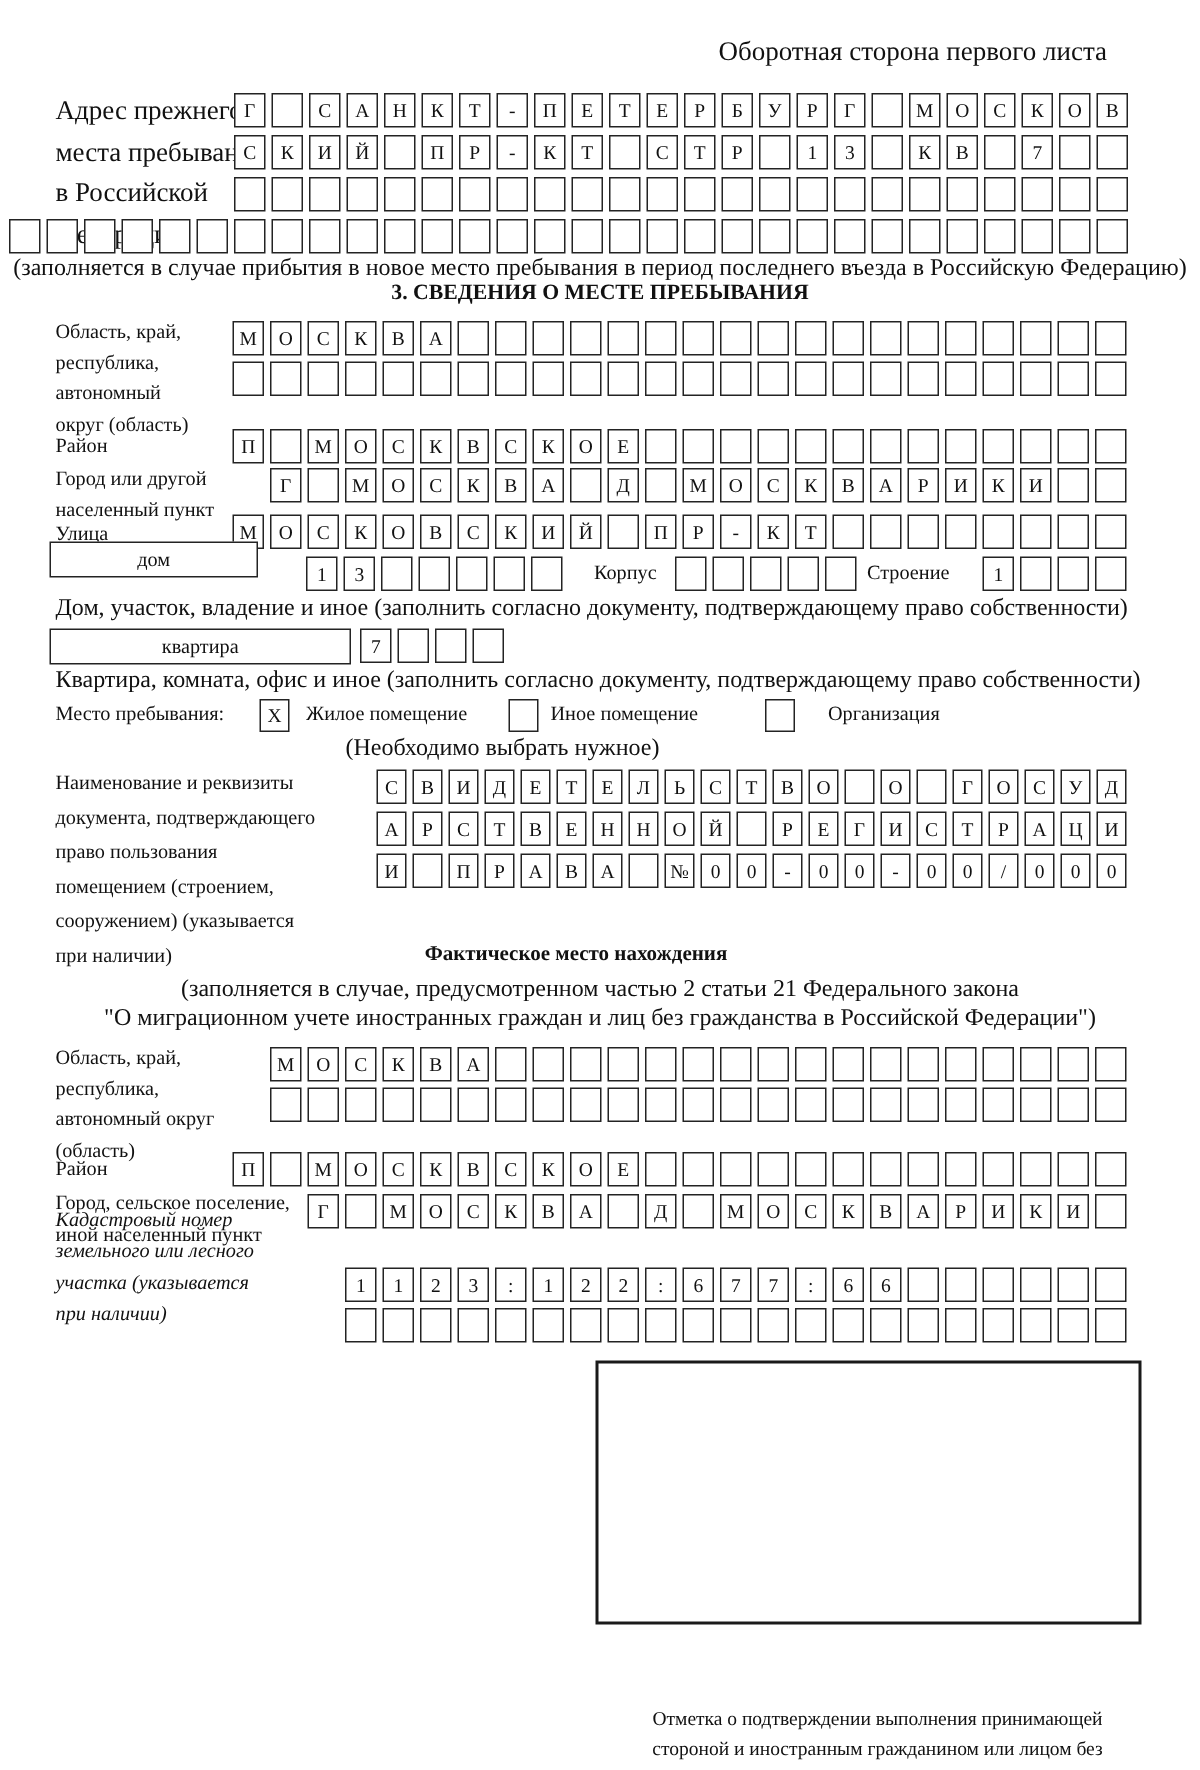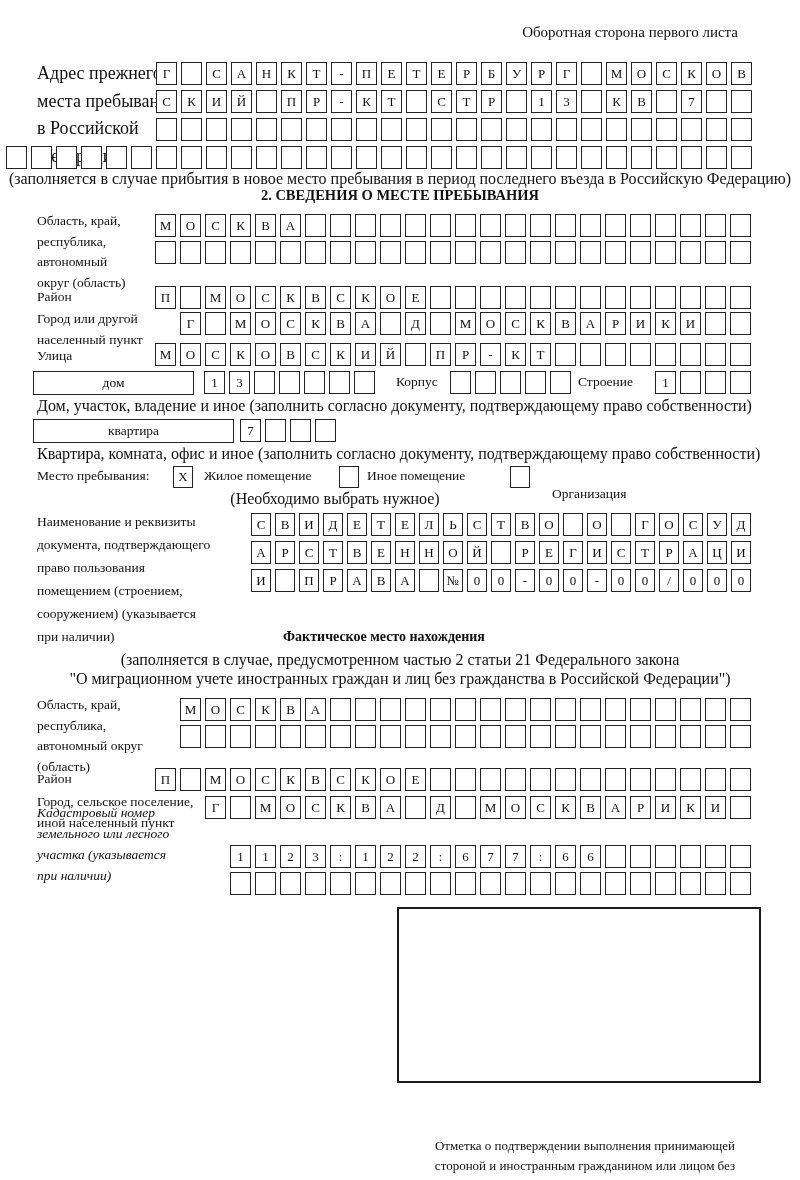--- a/index.html
+++ b/index.html
@@ -21,54 +21,54 @@
   .center { text-align:center; }
   .bold { font-weight:bold; }
   .chk {
     position:absolute; width:20px; height:22px; box-sizing:border-box;
     border:1.5px solid #232323; text-align:center; font-size:13px; line-height:19px; background:#fff;
   }
   .frect {
     position:absolute; height:24px; box-sizing:border-box; border:1.5px solid #232323;
     display:flex; align-items:center; justify-content:center; font-size:13.5px; background:#fff;
   }
-  #header-note { top:24px; right:62px; font-size:15px; }
+  #header-note { top:24px; right:62px; font-size:18px; }
   #lbl-prev { left:37px; top:60px; line-height:27.5px; font-size:18px; }
   #r-prev1 { left:156px; top:62px; }
   #r-prev2 { left:156px; top:90px; }
   #r-prev3 { left:156px; top:118px; }
   #r-prev4 { left:6px;  top:146px; }
   #cap-prev { left:0; top:170px; width:800px; }
   #s2-title { left:0; top:187px; width:800px; font-size:14.5px; }
   #lbl-oblast { left:37px; top:211px; }
   #r-oblast1 { left:155px; top:214px; }
   #r-oblast2 { left:155px; top:241px; }
   #lbl-raion { left:37px; top:287px; }
   #r-raion { left:155px; top:286px; }
   #lbl-gorod { left:37px; top:309px; }
   #r-gorod { left:180px; top:312px; }
   #lbl-ulitsa { left:37px; top:346px; }
   #r-ulitsa { left:155px; top:343px; }
-  #dom-rect { left:33px; top:371px; width:161px;justify-content:center; }
+  #dom-rect { left:33px; top:361px; width:139px;justify-content:center; }
   #r-dom { left:204px; top:371px; }
   #lbl-korpus { left:396px; top:374px; font-size:13.5px; }
   #r-korpus { left:450px; top:371px; }
   #lbl-stroenie { left:578px; top:374px; font-size:13.5px; }
   #r-stroenie { left:655px; top:371px; }
   #cap-dom { left:37px; top:397px; }
   #kvartira-rect { left:33px; top:419px; width:201px;text-align:right; }
   #r-kvartira { left:240px; top:419px; }
   #cap-kvartira { left:37px; top:445px; }
   #lbl-mesto { left:37px; top:468px; font-size:13.5px; }
   #chk1 { left:173px; top:466px; }
   #opt1 { left:204px; top:468px; font-size:13.5px; }
   #chk2 { left:339px; top:466px; }
   #opt2 { left:367px; top:468px; font-size:13.5px; }
   #chk3 { left:510px; top:466px; }
-  #opt3 { left:552px; top:486px; font-size:13.5px; }
+  #opt3 { left:552px; top:468px; font-size:13.5px; }
   #cap-mesto { left:30px; top:490px; width:610px; }
   #lbl-doc { left:37px; top:510px; line-height:23px; }
   #r-doc1 { left:251px; top:513px; }
   #r-doc2 { left:251px; top:541px; }
   #r-doc3 { left:251px; top:569px; }
   #fact-title { left:0; top:629px; width:768px; font-size:14px; }
   #fact-cap1 { left:0; top:651px; width:800px; }
   #fact-cap2 { left:0; top:670px; width:800px; }
   #lbl-fact-oblast { left:37px; top:695px; }
   #r-fact-oblast1 { left:180px; top:698px; }
@@ -197,21 +197,21 @@
     <span class="cell"></span>
     <span class="cell"></span>
     <span class="cell"></span>
     <span class="cell"></span>
     <span class="cell"></span>
     <span class="cell"></span>
     <span class="cell"></span>
   </div>
 <div class="cap center" id="cap-prev">(заполняется в случае прибытия в новое место пребывания в период последнего въезда в Российскую Федерацию)</div>
 
-<div class="abs center bold" id="s2-title">2. СВЕДЕНИЯ О МЕСТЕ ПРЕБЫВАНИЯ</div>
+<div class="abs center bold" id="s2-title">3. СВЕДЕНИЯ О МЕСТЕ ПРЕБЫВАНИЯ</div>
 
 <div class="lbl" id="lbl-oblast">Область, край,
 республика,
 автономный
 округ (область)</div>
 <div class="cellrow" id="r-oblast1">
     <span class="cell">М</span>
     <span class="cell">О</span>
     <span class="cell">С</span>
     <span class="cell">К</span>

